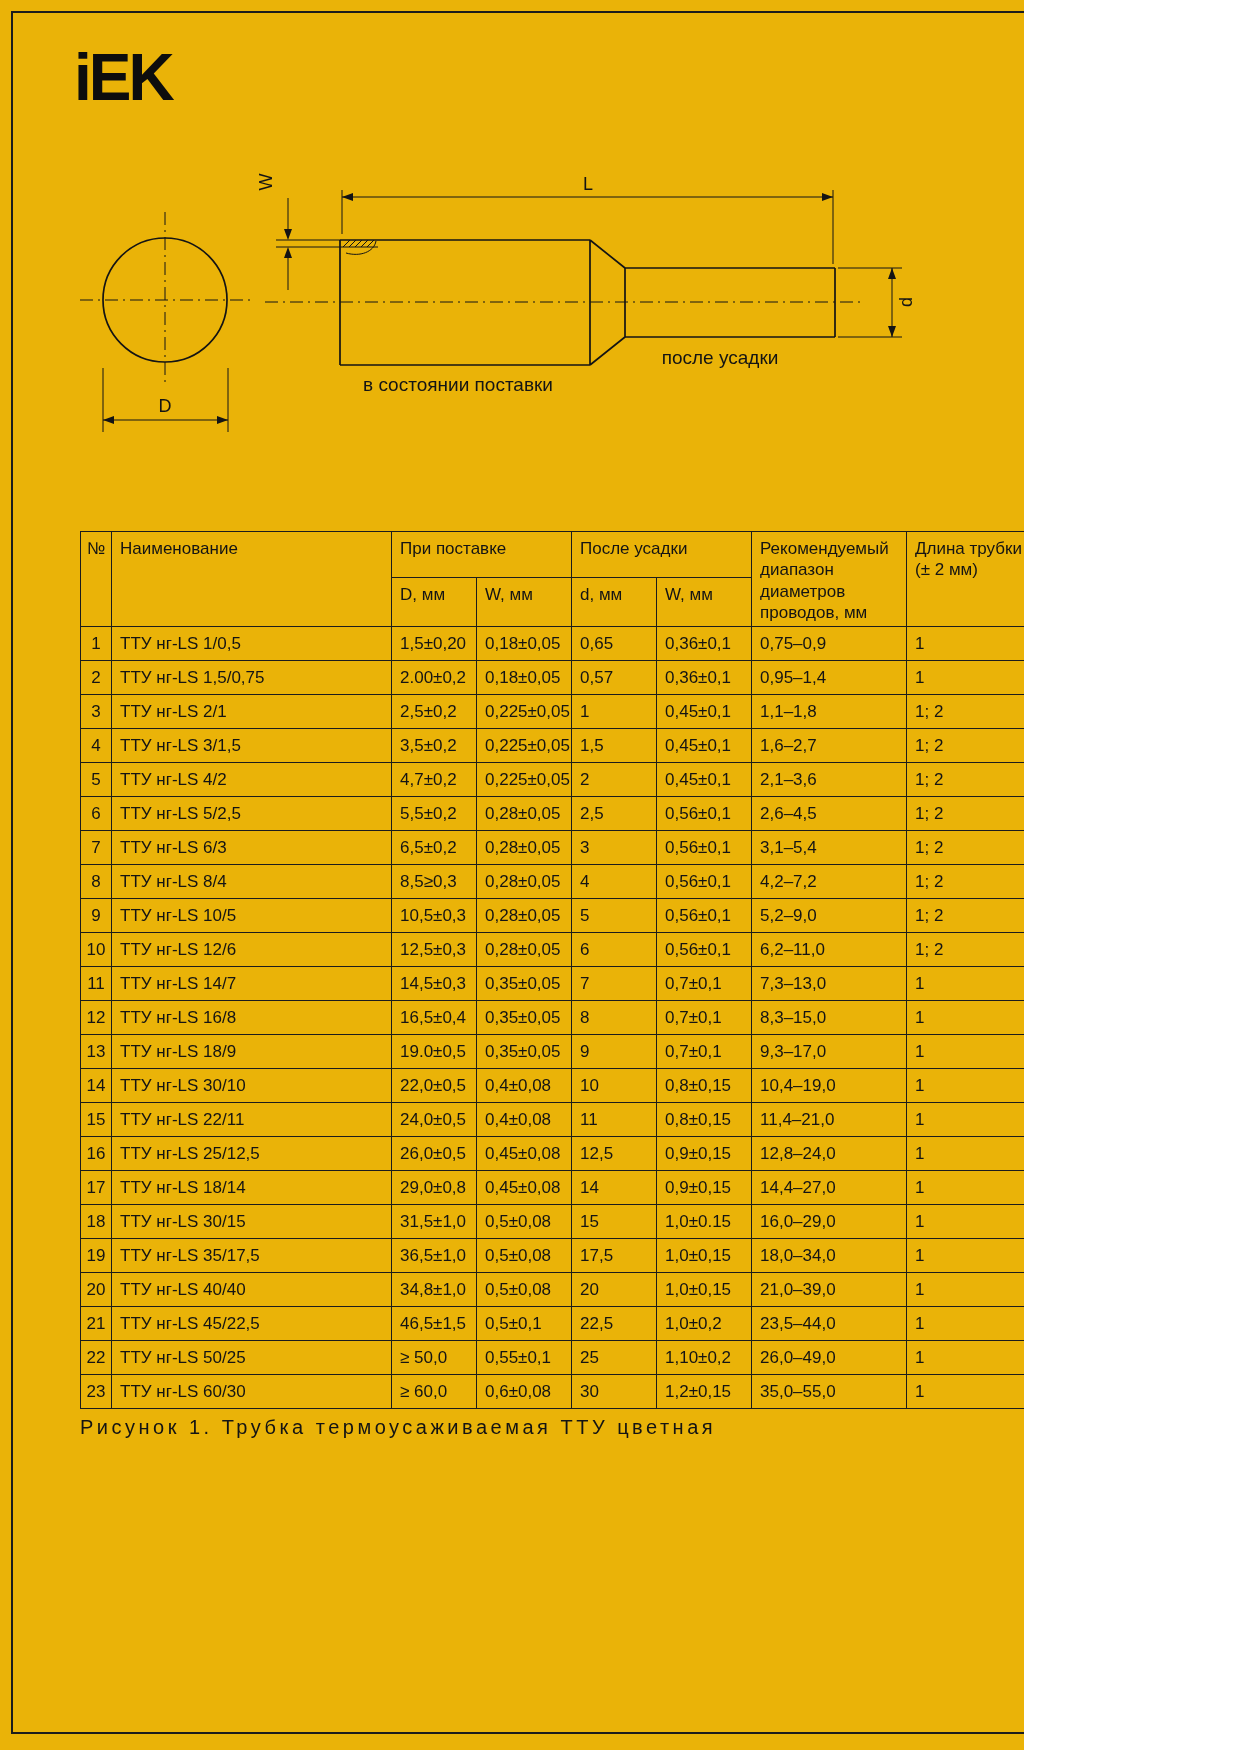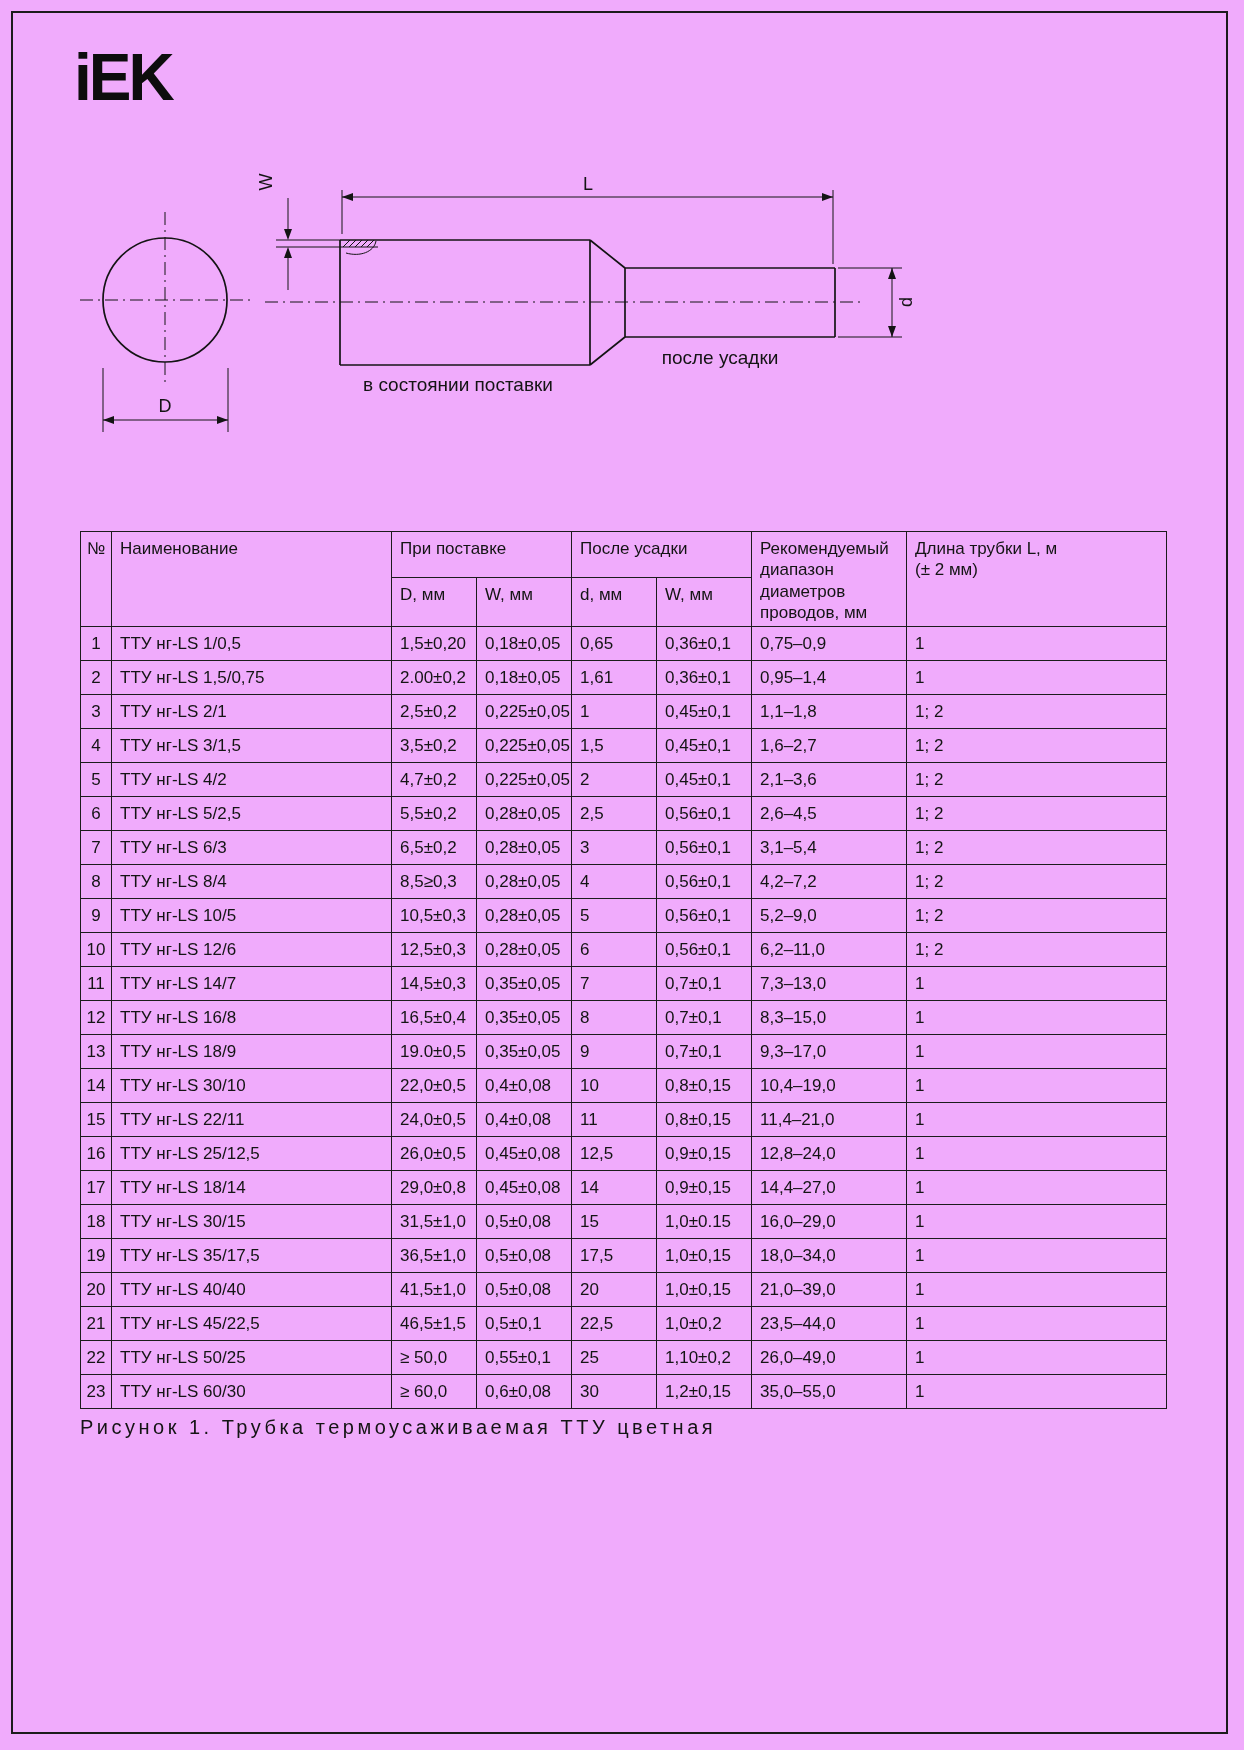--- a/index.html
+++ b/index.html
@@ -1,16 +1,16 @@
 <!DOCTYPE html>
 <html><head>
 <meta charset="utf-8">
 <style>
   html,body{margin:0;padding:0;background:#ffffff;}
-  .page{position:relative;width:1244px;height:1750px;background:#f0abfc;font-family:"Liberation Sans",sans-serif;color:#141414;overflow:hidden;}
+  .page{position:relative;width:1024px;height:1750px;background:#eab308;font-family:"Liberation Sans",sans-serif;color:#141414;overflow:hidden;}
   .frame{position:absolute;left:11px;top:11px;width:1217px;height:1723px;border:2.5px solid #1c1c1c;pointer-events:none;box-sizing:border-box;}
   .logo{position:absolute;left:74px;top:38px;font-size:64px;font-weight:bold;letter-spacing:-3px;color:#0d0d0d;transform:scaleY(1.05);transform-origin:left top;}
   .drawing{position:absolute;left:60px;top:150px;}
   svg text{font-family:"Liberation Sans",sans-serif;font-size:19px;fill:#141414;}
   svg .dimtext{font-size:18px;}
   .outline{stroke:#141414;stroke-width:1.7;fill:none;}
   .thin{stroke:#141414;stroke-width:1;fill:none;}
   .cl{stroke:#141414;stroke-width:1;fill:none;stroke-dasharray:13 5 2 5;}
   .ah{fill:#141414;stroke:none;}
   .spec-table{position:absolute;left:80px;top:531px;width:1086px;border-collapse:collapse;table-layout:fixed;font-size:17px;color:#141414;}
@@ -131,21 +131,21 @@
           <td class="c4">0,65</td>
           <td class="c5">0,36±0,1</td>
           <td class="c6">0,75–0,9</td>
           <td class="c7">1</td>
         </tr>
         <tr>
           <td class="c0">2</td>
           <td class="c1">ТТУ нг-LS 1,5/0,75</td>
           <td class="c2">2.00±0,2</td>
           <td class="c3">0,18±0,05</td>
-          <td class="c4">1,61</td>
+          <td class="c4">0,57</td>
           <td class="c5">0,36±0,1</td>
           <td class="c6">0,95–1,4</td>
           <td class="c7">1</td>
         </tr>
         <tr>
           <td class="c0">3</td>
           <td class="c1">ТТУ нг-LS 2/1</td>
           <td class="c2">2,5±0,2</td>
           <td class="c3">0,225±0,05</td>
           <td class="c4">1</td>
@@ -309,21 +309,21 @@
           <td class="c2">36,5±1,0</td>
           <td class="c3">0,5±0,08</td>
           <td class="c4">17,5</td>
           <td class="c5">1,0±0,15</td>
           <td class="c6">18,0–34,0</td>
           <td class="c7">1</td>
         </tr>
         <tr>
           <td class="c0">20</td>
           <td class="c1">ТТУ нг-LS 40/40</td>
-          <td class="c2">41,5±1,0</td>
+          <td class="c2">34,8±1,0</td>
           <td class="c3">0,5±0,08</td>
           <td class="c4">20</td>
           <td class="c5">1,0±0,15</td>
           <td class="c6">21,0–39,0</td>
           <td class="c7">1</td>
         </tr>
         <tr>
           <td class="c0">21</td>
           <td class="c1">ТТУ нг-LS 45/22,5</td>
           <td class="c2">46,5±1,5</td>

